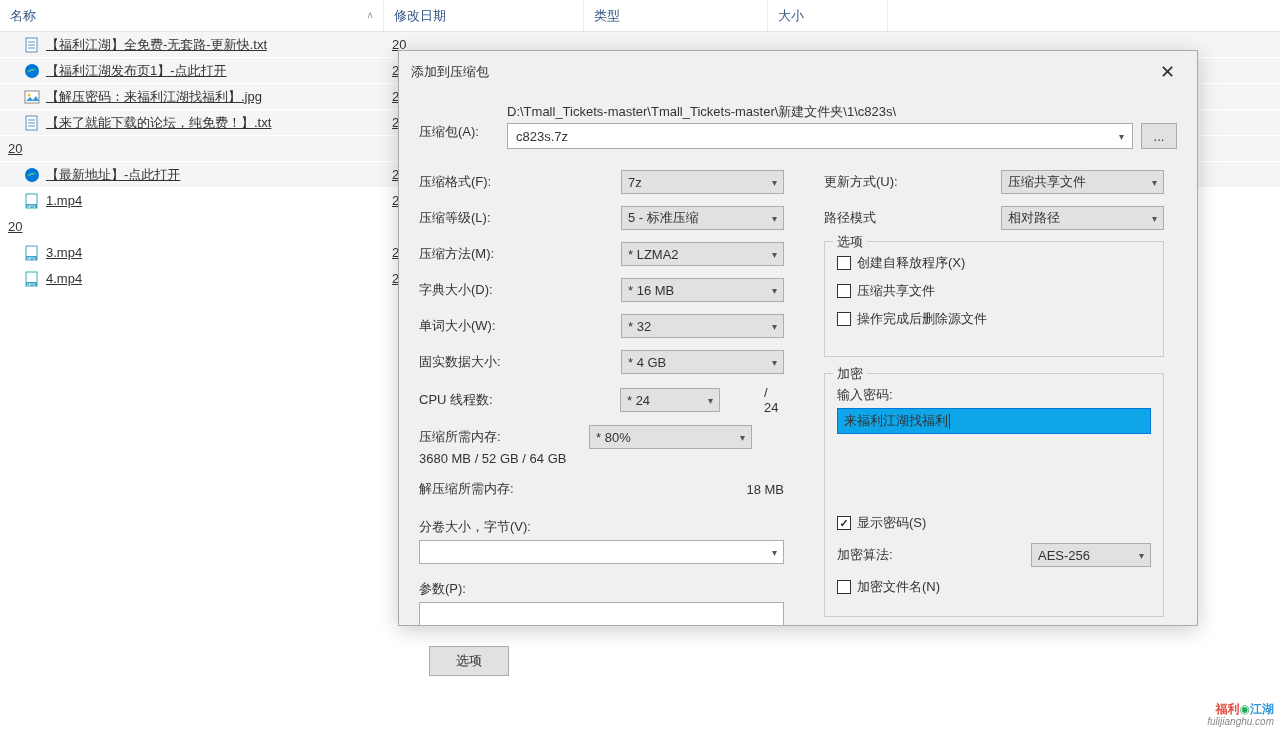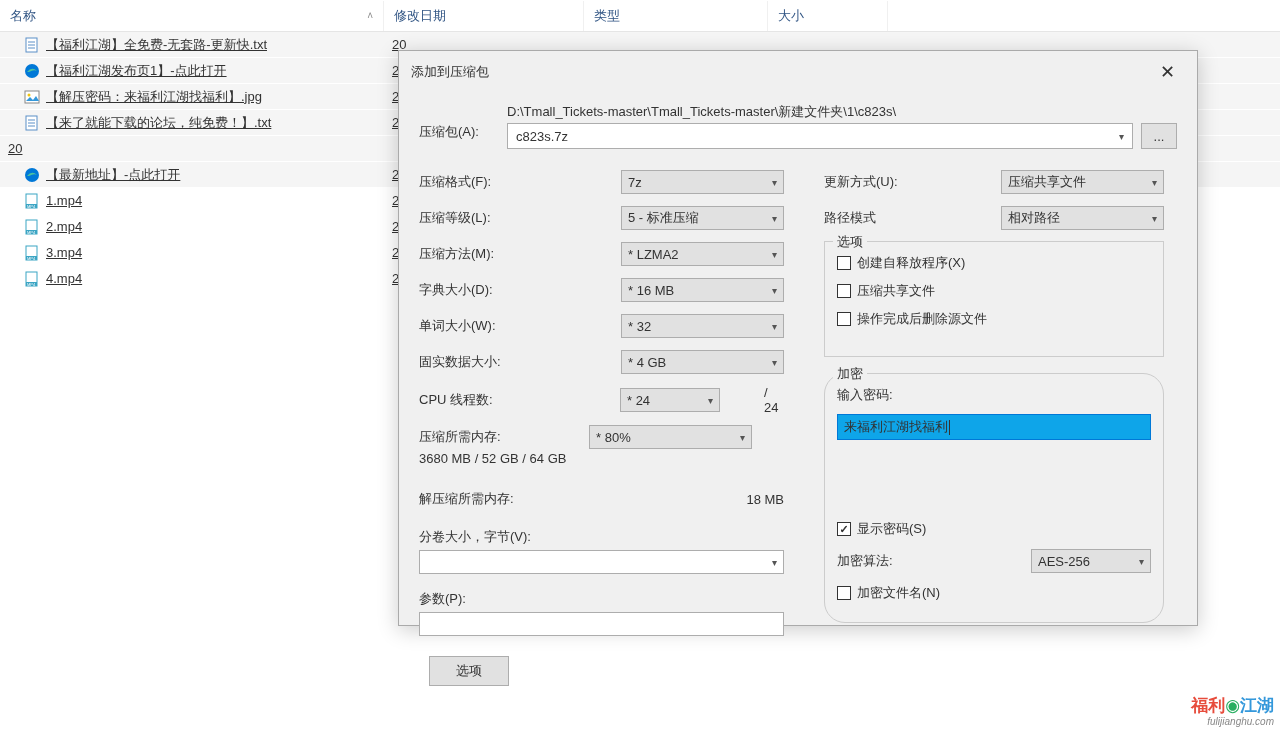--- a/index.html
+++ b/index.html
@@ -47,29 +47,29 @@
 
 .check-row { display: flex; align-items: center; gap: 6px; margin-bottom: 10px; }
 .chk { width: 14px; height: 14px; border: 1px solid #333; background: #fff; display: inline-flex; align-items: center; justify-content: center; font-size: 11px; }
 .chk.checked::after { content: "✓"; color: #333; font-weight: bold; }
 
 .pw-input { border: 1px solid #0078d7; background: #0ea5e9; height: 26px; display: flex; align-items: center; padding: 0 6px; width: 100%; }
 .cursor-bar { display: inline-block; width: 1px; height: 15px; background: #333; margin-left: 1px; }
 
 .mem-row { display: flex; align-items: center; }
 .mem-row .field-label { width: 170px; }
-.mem-subrow { color: #333; margin-top: 2px; margin-bottom: 20px; }
+.mem-subrow { color: #333; margin-top: 2px; margin-bottom: 10px; }
 
 .combo-narrow { min-width: 100px; width: 100px; }
 .slash-total { margin-left: auto; color: #333; }
 
 .options-btn { width: 80px; height: 30px; background: #e1e1e1; border: 1px solid #adadad; display: flex; align-items: center; justify-content: center; margin-top: 20px; margin-left: 10px; }
 
 .watermark { position: absolute; right: 6px; bottom: 4px; font-size: 11px; color: #777; text-align: right; line-height: 1.1; }
-.watermark .cn { font-size: 17px; }
+.watermark .cn { font-size: 12px; }
 .watermark .cn .a { color: #e74c3c; font-weight: bold; }
 .watermark .cn .b { color: #3498db; font-weight: bold; }
 .watermark .url { color: #888; font-size: 10px; font-style: italic; }
 </style>
 </head>
 <body>
 
 <div class="file-explorer">
   <div class="header-row">
     <div class="header-cell col-name sort">
@@ -144,28 +144,20 @@
           <span class="file-icon"><svg viewBox="0 0 16 16">
               <rect x="2" y="1" width="11" height="14" fill="#fff" stroke="#3ba5c4"></rect>
               <rect x="2" y="11" width="11" height="4" fill="#3ba5c4"></rect>
               <text x="3" y="14.5" font-size="4" fill="#fff">MP4</text>
             </svg></span>
           <span>1.mp4</span>
         </div>
         <div class="file-cell col-date">20</div>
       </div>
       <div class="file-row white">
-        <div class="file-cell name col-name">
-          <span class="file-icon"><svg viewBox="0 0 16 16">
-              <rect x="2" y="1" width="11" height="14" fill="#fff" stroke="#3ba5c4"></rect>
-              <rect x="2" y="11" width="11" height="4" fill="#3ba5c4"></rect>
-              <text x="3" y="14.5" font-size="4" fill="#fff">MP4</text>
-            </svg></span>
-          <span>2.mp4</span>
-        </div>
         <div class="file-cell col-date">20</div>
       </div>
       <div class="file-row white">
         <div class="file-cell name col-name">
           <span class="file-icon"><svg viewBox="0 0 16 16">
               <rect x="2" y="1" width="11" height="14" fill="#fff" stroke="#3ba5c4"></rect>
               <rect x="2" y="11" width="11" height="4" fill="#3ba5c4"></rect>
               <text x="3" y="14.5" font-size="4" fill="#fff">MP4</text>
             </svg></span>
           <span>3.mp4</span>
@@ -305,23 +297,23 @@
           <div class="check-row">
               <span class="chk"></span>
               <span>压缩共享文件</span>
             </div>
           <div class="check-row" style="margin-bottom:16px;">
               <span class="chk"></span>
               <span>操作完成后删除源文件</span>
             </div>
         </div>
 
-        <div class="group-box" style="padding-bottom:20px;border-radius:21px;">
+        <div class="group-box" style="padding-bottom:20px;">
           <div class="legend">加密</div>
-          <div style="margin-bottom:10px;">输入密码:</div>
+          <div style="margin-bottom:4px;">输入密码:</div>
           <div class="pw-input">
               <span>来福利江湖找福利</span>
               <span class="cursor-bar"></span>
             </div>
 
           <div class="check-row" style="margin-top:80px;">
               <span class="chk checked"></span>
               <span>显示密码(S)</span>
             </div>
           <div class="field-row">

